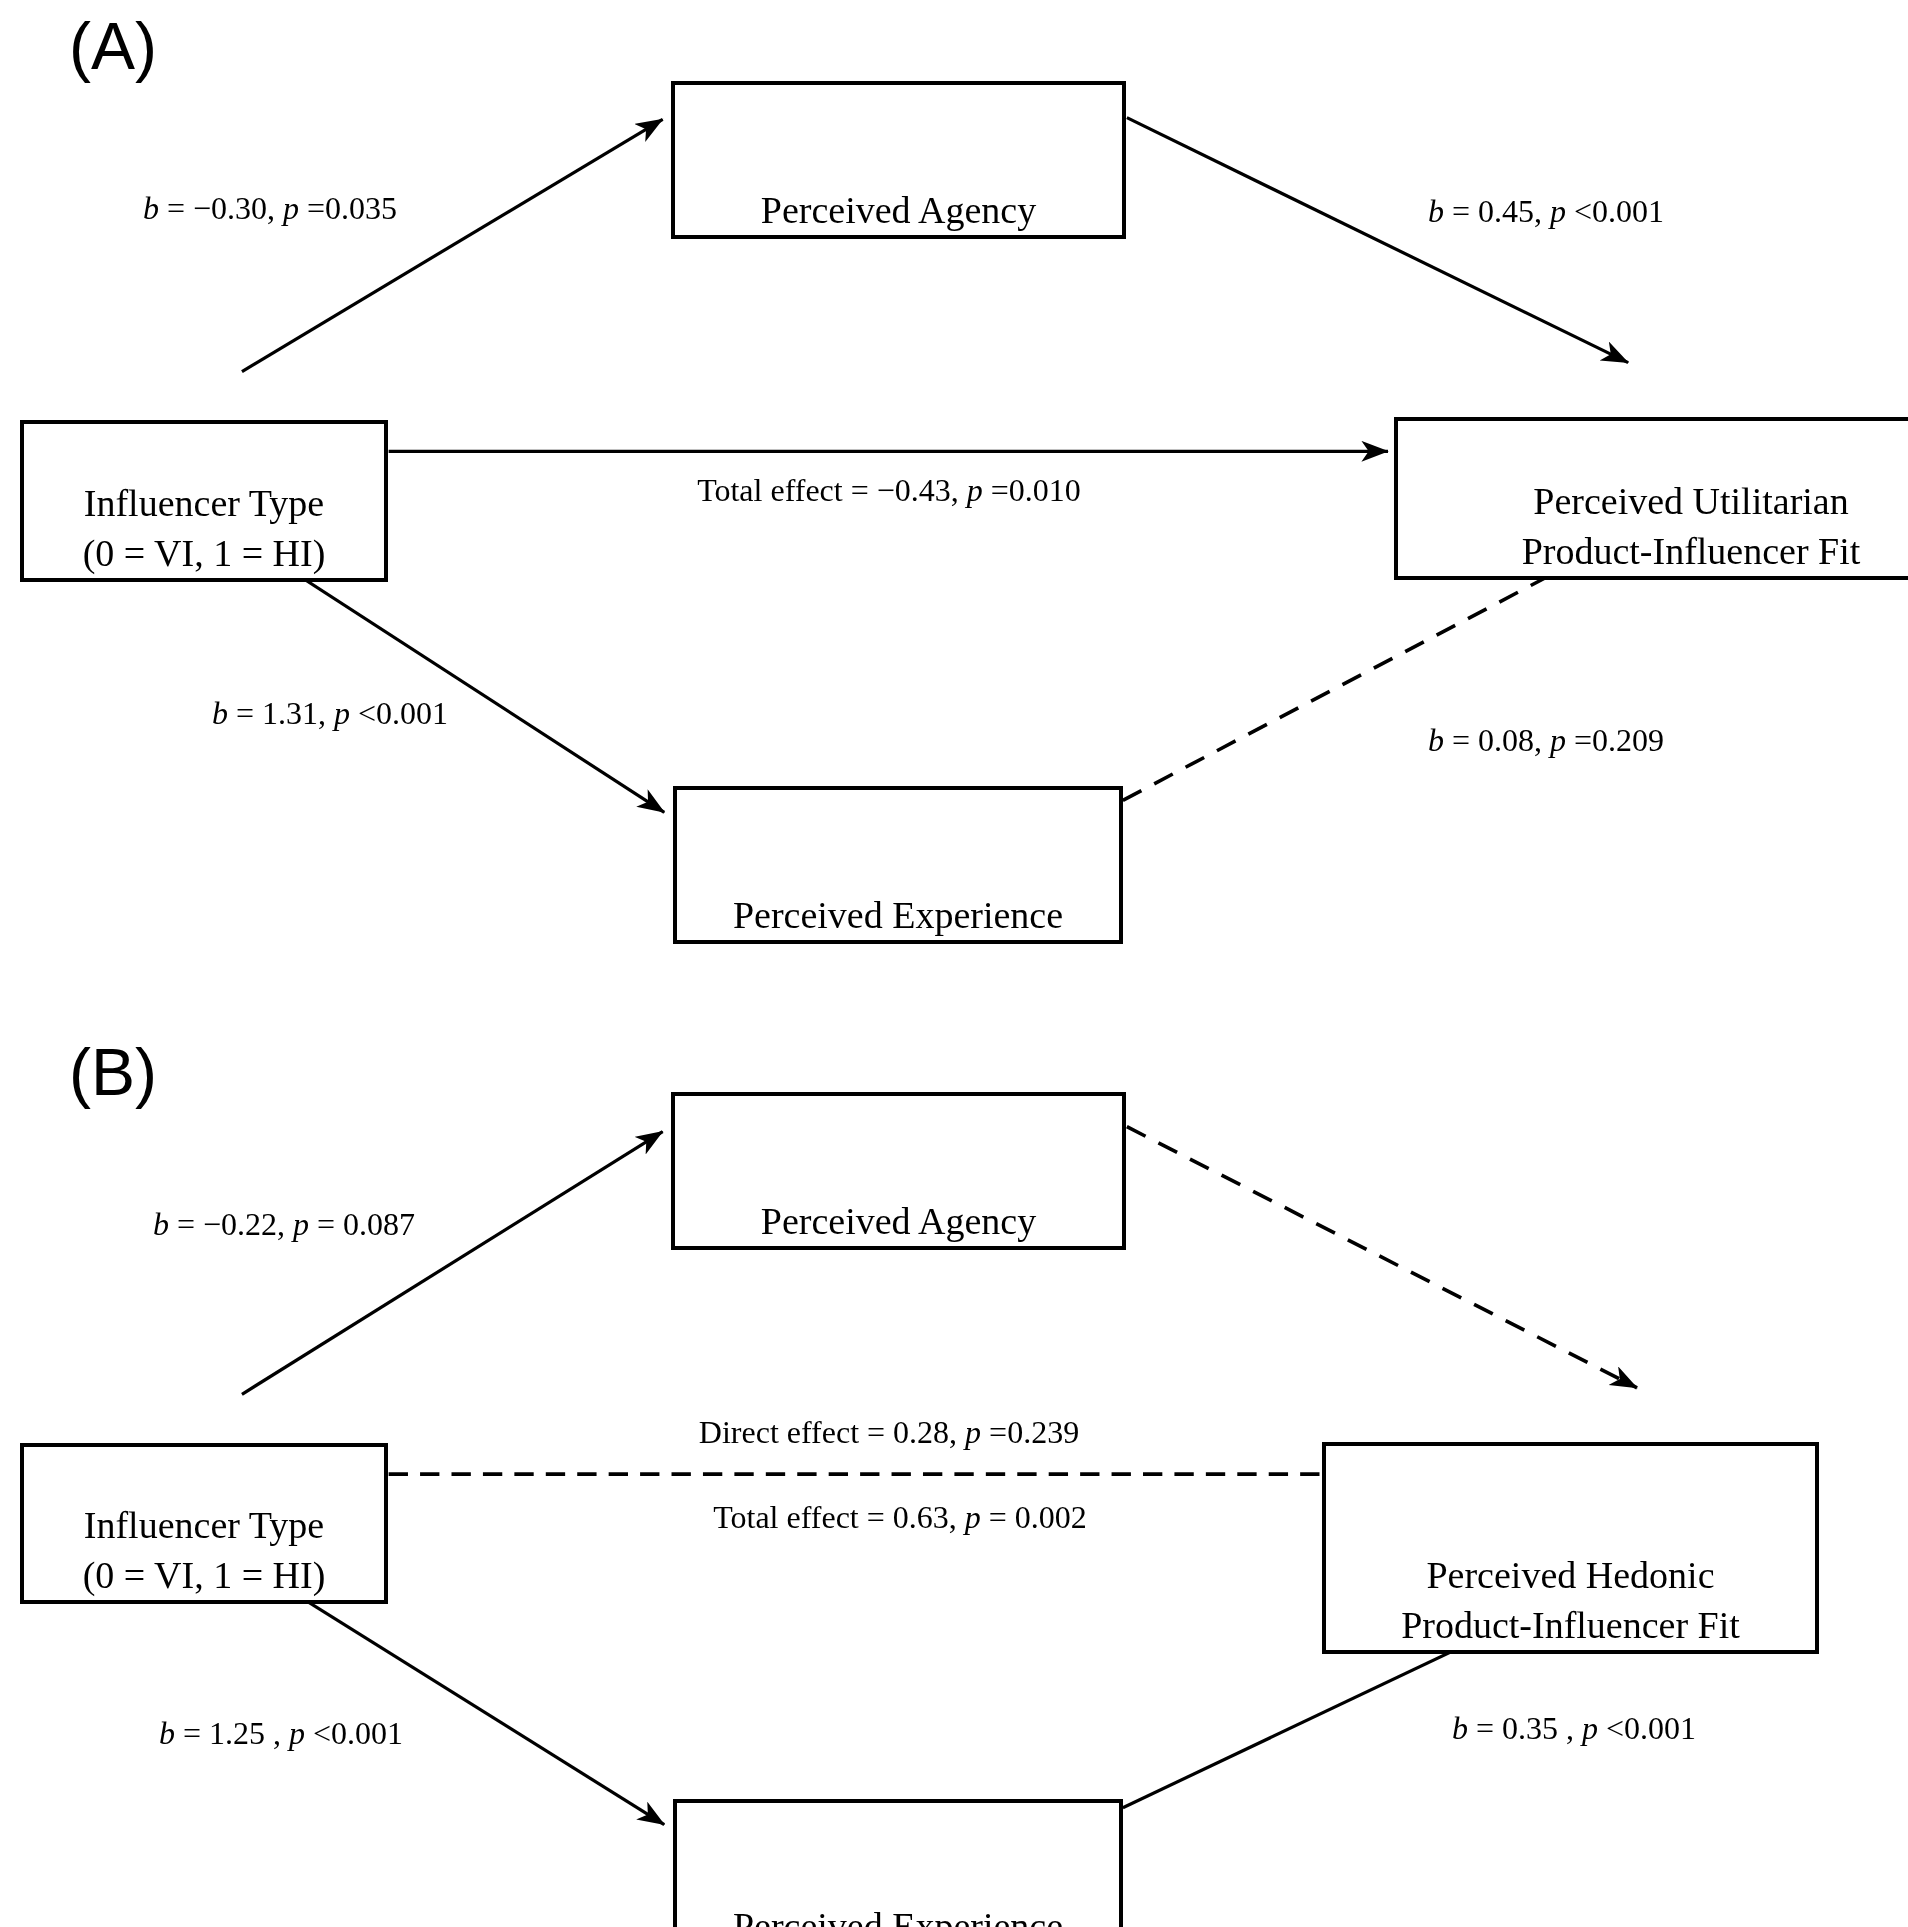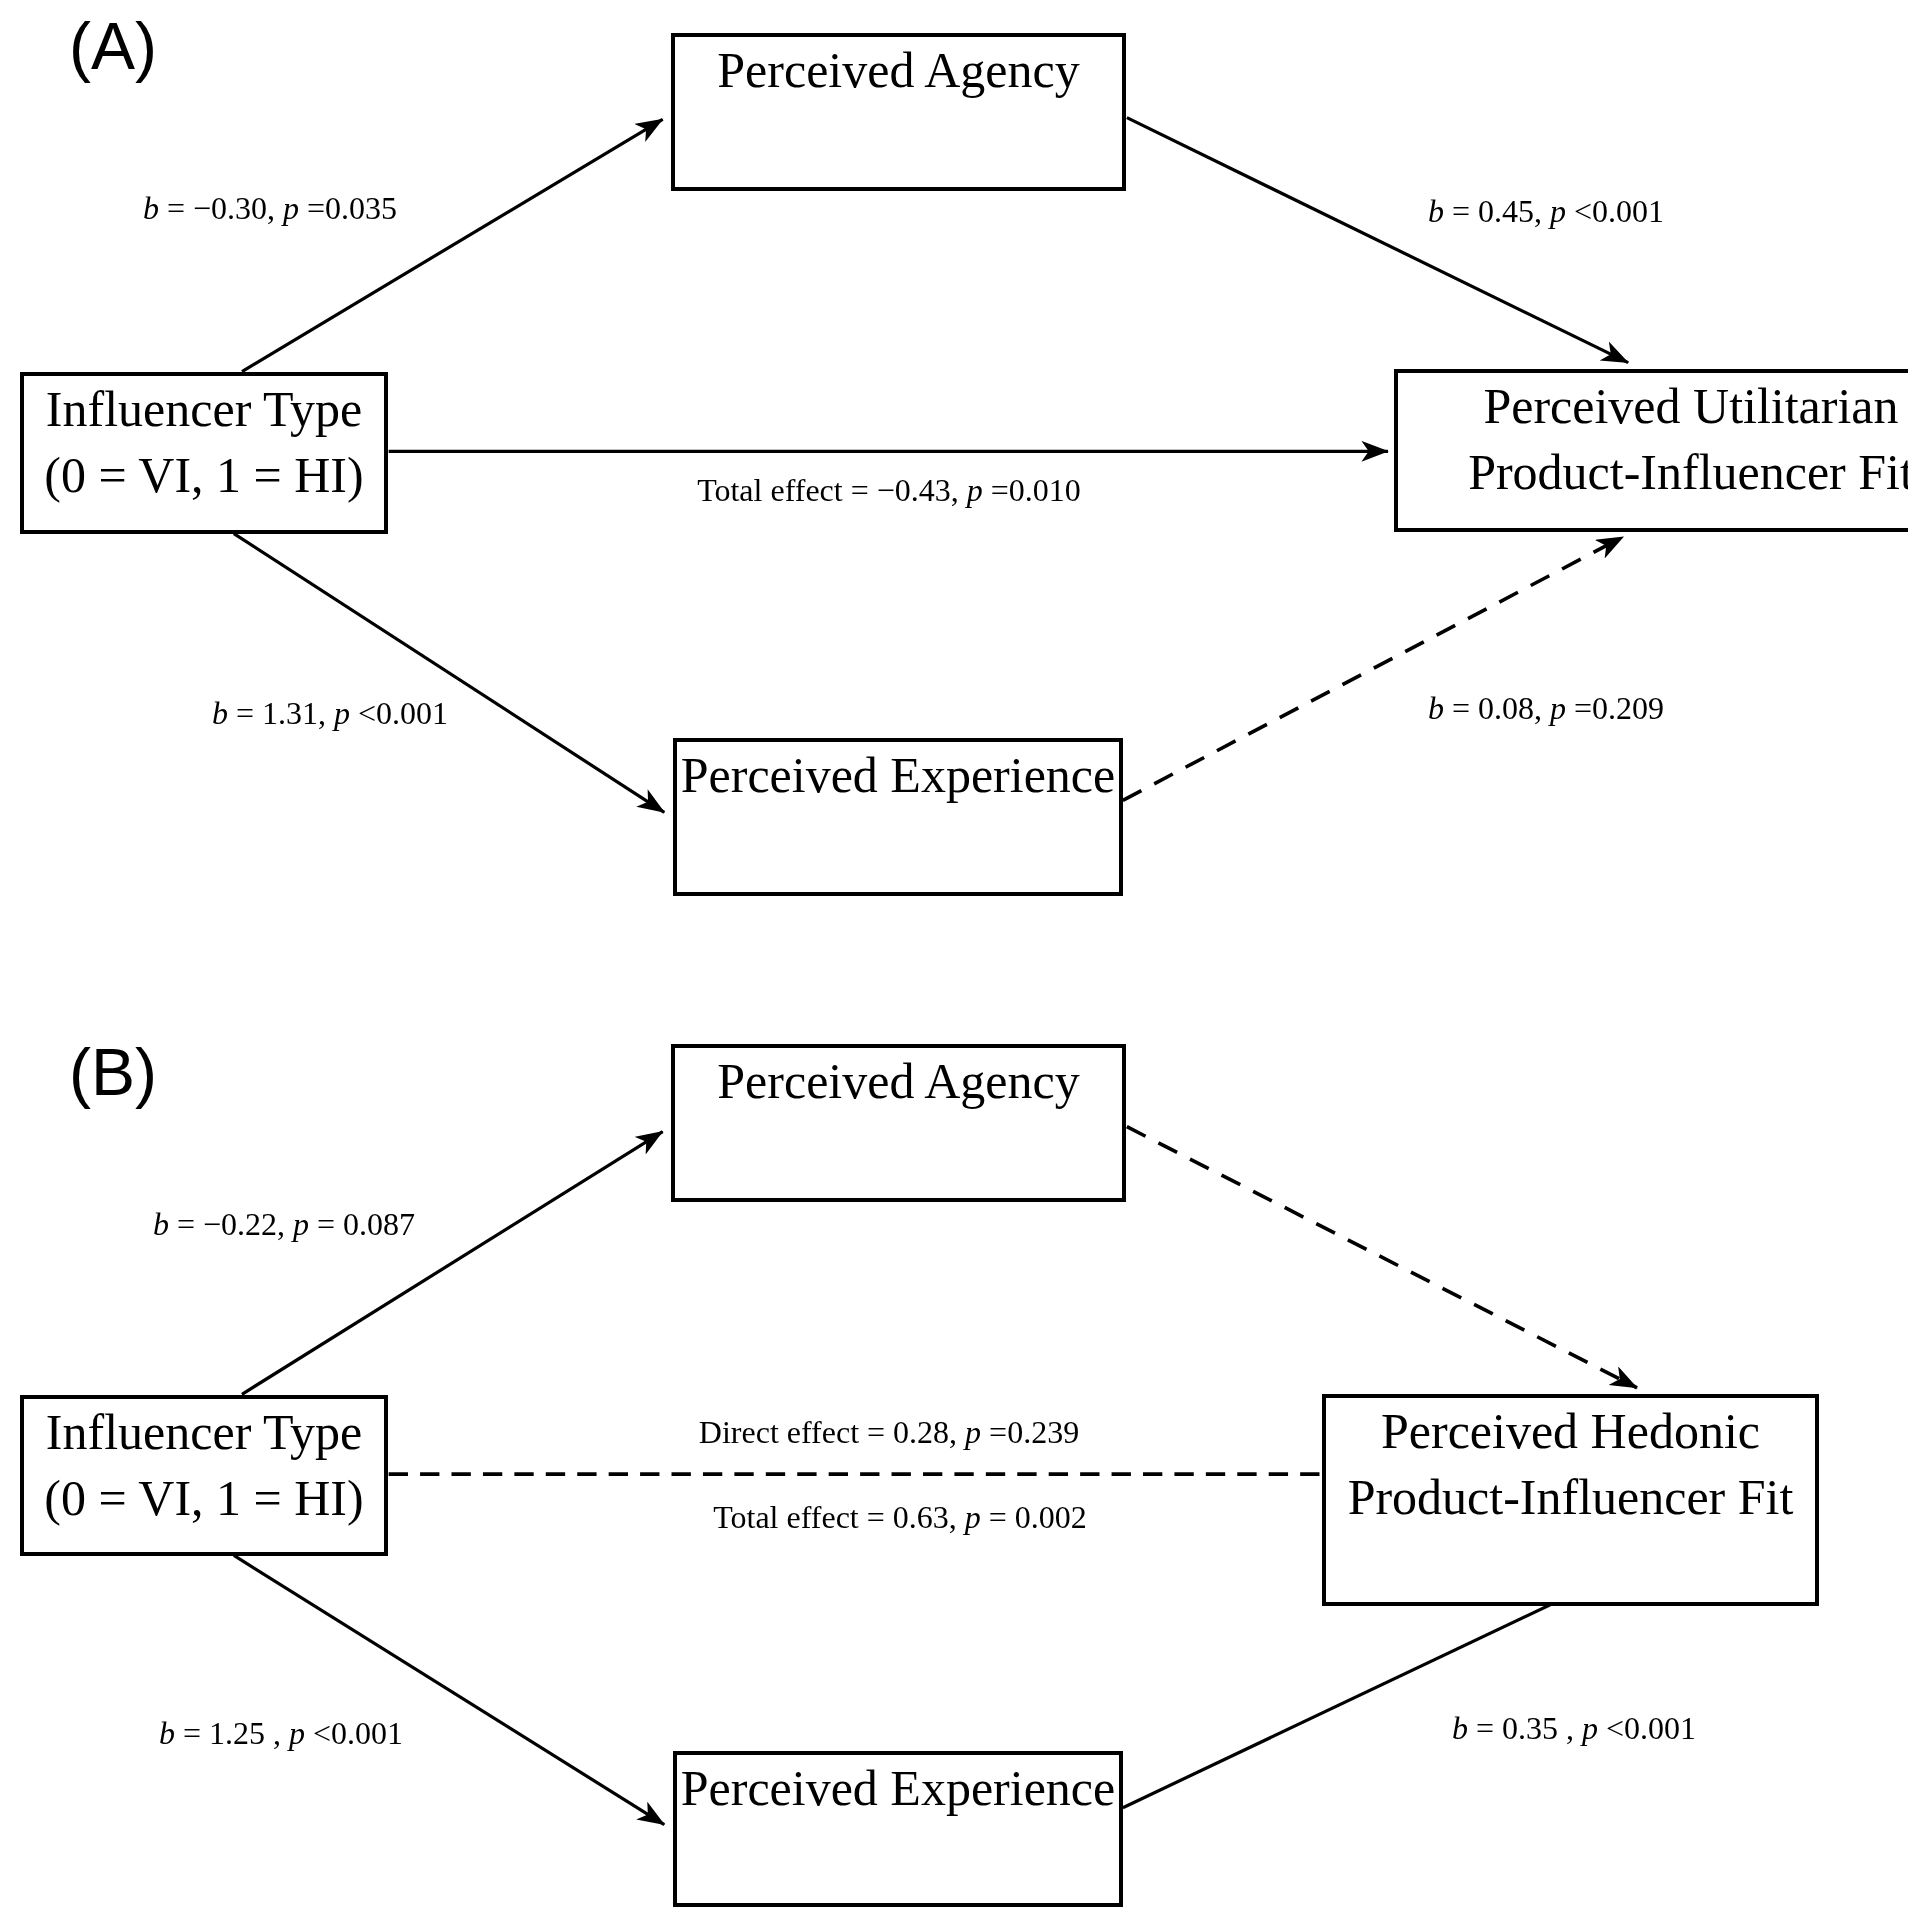--- a/index.html
+++ b/index.html
@@ -23,25 +23,26 @@
     height: 1927px;
   }
   .node-box {
     position: absolute;
     box-sizing: border-box;
     border: 4.8px solid #000000;
     background: #ffffff;
     display: flex;
     flex-direction: column;
     align-items: center;
-    justify-content: flex-start;
+    justify-content: flex-end;
     text-align: center;
-    font-size: 50px;
+    font-size: 38px;
     line-height: 1.32;
     white-space: nowrap;
+    margin-top: 48px;
   }
   .edge-label {
     position: absolute;
     transform: translate(-50%, -50%);
     font-size: 32px;
     white-space: nowrap;
   }
   .edge-label .it {
     font-style: italic;
   }
@@ -117,21 +118,21 @@
 
 
   <div class="edge-label" style="left:889px; top:490px;">
     <span>Total effect = −0.43, </span><span class="it">p</span><span> =0.010</span>
   </div>
 
   <div class="edge-label" style="left:282px; top:713px;margin-left:48px;">
     <span class="it">b</span><span> = 1.31, </span><span class="it">p</span><span> &lt;0.001</span>
   </div>
 
-  <div class="edge-label" style="left:1546px; top:708px;">
+  <div class="edge-label" style="left:1546px; top:740px;">
     <span class="it">b</span><span> = 0.08, </span><span class="it">p</span><span> =0.209</span>
   </div>
 
   <div class="panel-letter" style="left:69px; top:1034px;">(B)</div>
 
   <div class="node-box" id="boxB-agency">
     <span>Perceived Agency</span>
   </div>
 
   <div class="node-box" id="boxB-influencer">

